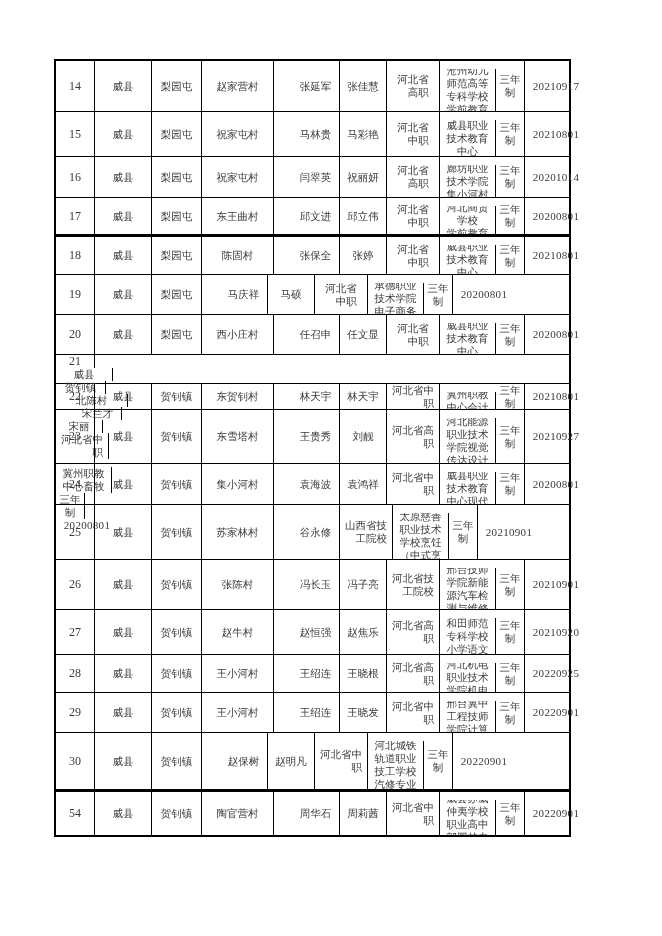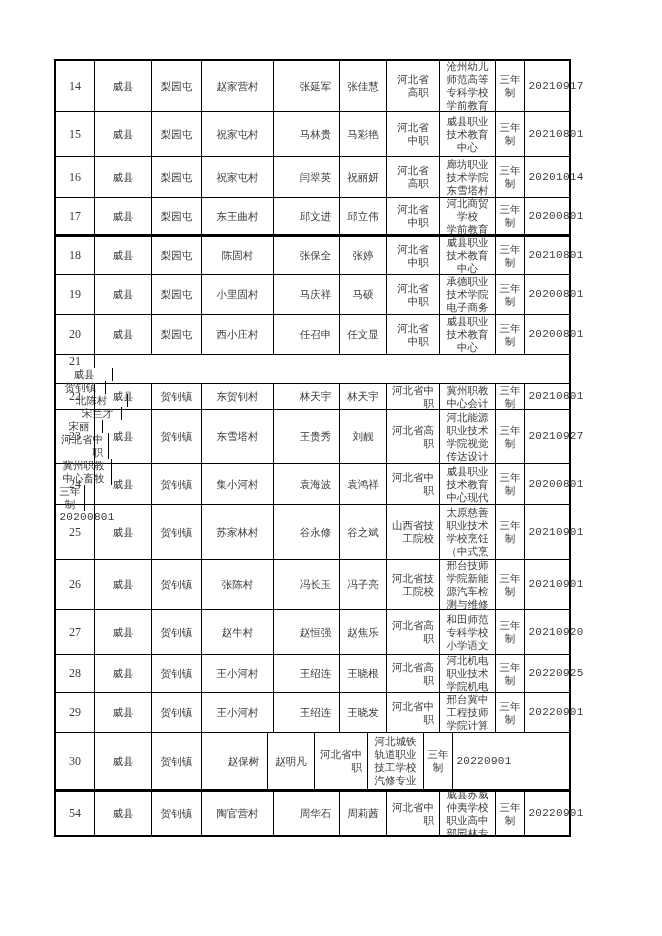--- a/index.html
+++ b/index.html
@@ -24,23 +24,23 @@
     font-size:10.5px;line-height:13px;padding:0 1px;
   }
   .t-cell:last-child{border-right:none;}
   .c0{width:39px;flex:none;font-size:12px;}
   .c1{width:57px;flex:none;}
   .c2{width:50px;flex:none;}
   .c3{width:72px;flex:none;}
   .c4{width:48px;flex:none;margin-left:18px;}
   .c5{width:47px;flex:none;}
   .c6{width:53px;flex:none;text-align:right;}
-  .c7{width:56px;flex:none;}
+  .c7{width:56px;flex:none;margin-top:8px;}
   .c8{width:29px;flex:none;}
-  .c9{width:62px;flex:none;font-size:11px;letter-spacing:0.3px;font-family:Liberation Mono, monospace;}
+  .c9{width:62px;flex:none;font-size:11px;letter-spacing:0.3px;}
 </style>
 </head>
 <body>
 
 <div class="table-wrap">
     <div class="t-row" style="height: 51px;">
       <div class="t-cell c0">14</div>
       <div class="t-cell c1">威县</div>
       <div class="t-cell c2">梨园屯</div>
       <div class="t-cell c3">赵家营村</div>
@@ -76,21 +76,21 @@
       <div class="t-cell c0">16</div>
       <div class="t-cell c1">威县</div>
       <div class="t-cell c2">梨园屯</div>
       <div class="t-cell c3">祝家屯村</div>
       <div class="t-cell c4">闫翠英</div>
       <div class="t-cell c5">祝丽妍</div>
       <div class="t-cell c6">河北省
 高职</div>
       <div class="t-cell c7">廊坊职业
 技术学院
-东雪塔村</div>
+集小河村</div>
       <div class="t-cell c8">三年
 制</div>
       <div class="t-cell c9">20201014</div>
     </div>
     <div class="t-row" style="height: 37px;">
       <div class="t-cell c0">17</div>
       <div class="t-cell c1">威县</div>
       <div class="t-cell c2">梨园屯</div>
       <div class="t-cell c3">东王曲村</div>
       <div class="t-cell c4">邱文进</div>
@@ -117,21 +117,20 @@
 技术教育
 中心</div>
       <div class="t-cell c8">三年
 制</div>
       <div class="t-cell c9">20210801</div>
     </div>
     <div class="t-row" style="height: 40px;">
       <div class="t-cell c0">19</div>
       <div class="t-cell c1">威县</div>
       <div class="t-cell c2">梨园屯</div>
-      <div class="t-cell c3">小里固村</div>
       <div class="t-cell c4">马庆祥</div>
       <div class="t-cell c5">马硕</div>
       <div class="t-cell c6">河北省
 中职</div>
       <div class="t-cell c7">承德职业
 技术学院
 电子商务</div>
       <div class="t-cell c8">三年
 制</div>
       <div class="t-cell c9">20200801</div>
@@ -214,21 +213,20 @@
       <div class="t-cell c8">三年
 制</div>
       <div class="t-cell c9">20200801</div>
     </div>
     <div class="t-row" style="height: 55px;">
       <div class="t-cell c0">25</div>
       <div class="t-cell c1">威县</div>
       <div class="t-cell c2">贺钊镇</div>
       <div class="t-cell c3">苏家林村</div>
       <div class="t-cell c4">谷永修</div>
-      <div class="t-cell c5">谷之斌</div>
       <div class="t-cell c6">山西省技
 工院校</div>
       <div class="t-cell c7">太原慈善
 职业技术
 学校烹饪
 （中式烹</div>
       <div class="t-cell c8">三年
 制</div>
       <div class="t-cell c9">20210901</div>
     </div>

